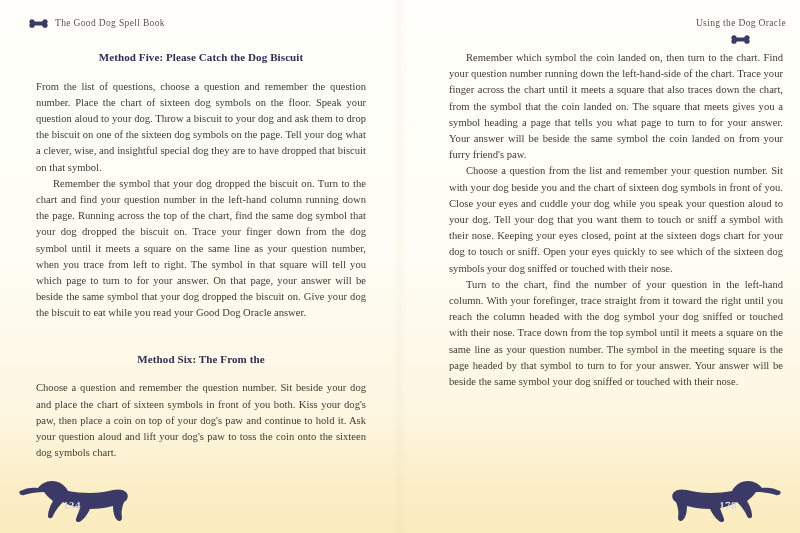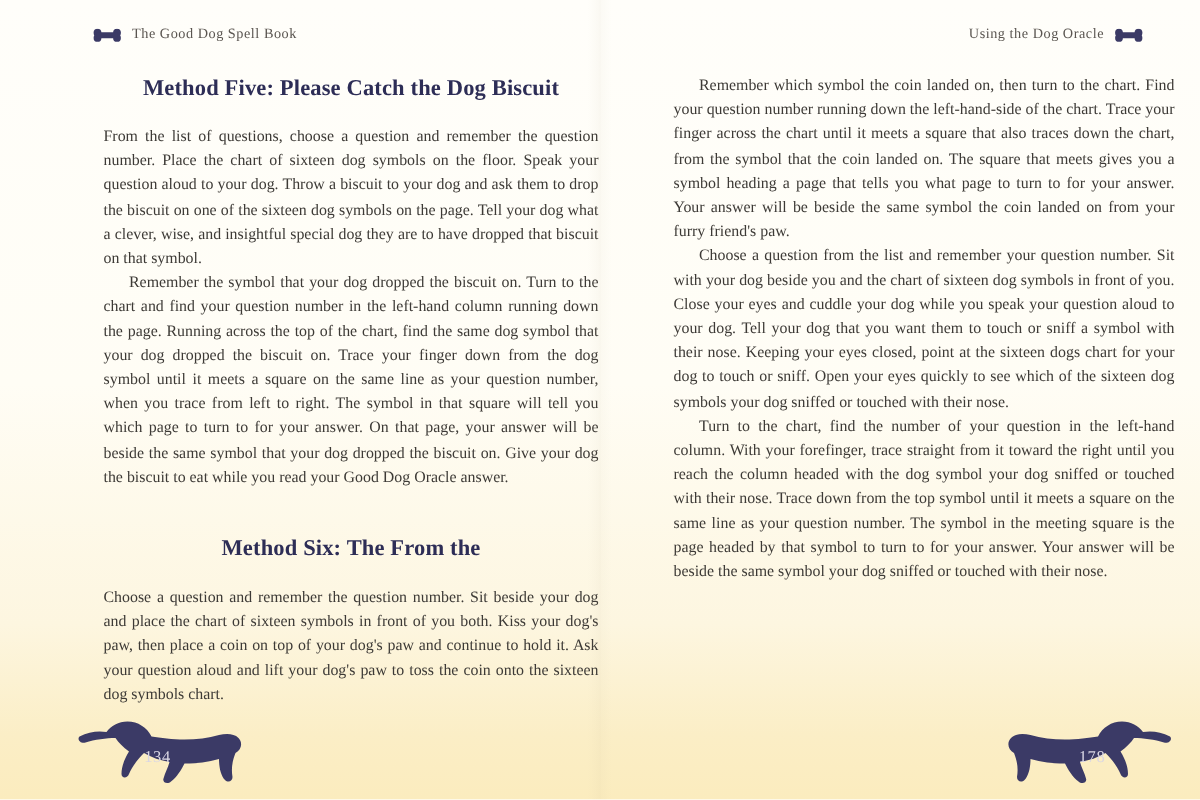--- a/index.html
+++ b/index.html
@@ -42,57 +42,57 @@
     pointer-events: none;
   }
 
   .page {
     position: absolute;
     top: 0;
     width: 400px;
     height: 533px;
     box-sizing: border-box;
   }
-  .page-left  { left: 0; margin-left: 33px; }
+  .page-left  { left: 0; }
   .page-right { left: 400px; }
 
   
   .runhead {
     position: absolute;
     top: 18px;
     display: flex;
     align-items: center;
     gap: 7px;
     font-size: 9.5px;
     letter-spacing: 0.35px;
     color: #5a5550;
     white-space: nowrap;
   }
   .runhead-left  { left: 29px; }
-  .runhead-right { right: 38px; }
+  .runhead-right { right: 14px; flex-direction: column; }
 
   .bone {
     display: inline-block;
     width: 19px;
     height: 9px;
     flex: 0 0 auto;
   }
 
   
   .col {
     position: absolute;
     left: 36px;
     width: 330px;
     top: 50px;
   }
   .page-right .col { left: 49px; width: 334px; }
 
   h2.method {
     margin: 0 0 14px 0;
-    font-size: 15px;
+    font-size: 11px;
     line-height: 1.33;
     font-weight: bold;
     color: #2d2d56;
     text-align: center;
     letter-spacing: 0.1px;
   }
   h2.method.second {
     margin-top: 30px;
   }
 
@@ -120,21 +120,21 @@
   .folio-right { right: 18px; }
 
   .folio svg { display: block; }
 
   .folio-num {
     position: absolute;
     top: 22px;
     width: 120px;
     text-align: center;
     font-size: 11px;
-    font-weight: normal;
+    font-weight: bold;
     color: #d9d6e4;
     letter-spacing: 0.4px;
   }
   .folio-left .folio-num  { left: -6px; }
   .folio-right .folio-num { left: 6px; }
 </style>
 </head>
 <body>
 
 <div class="spread">

